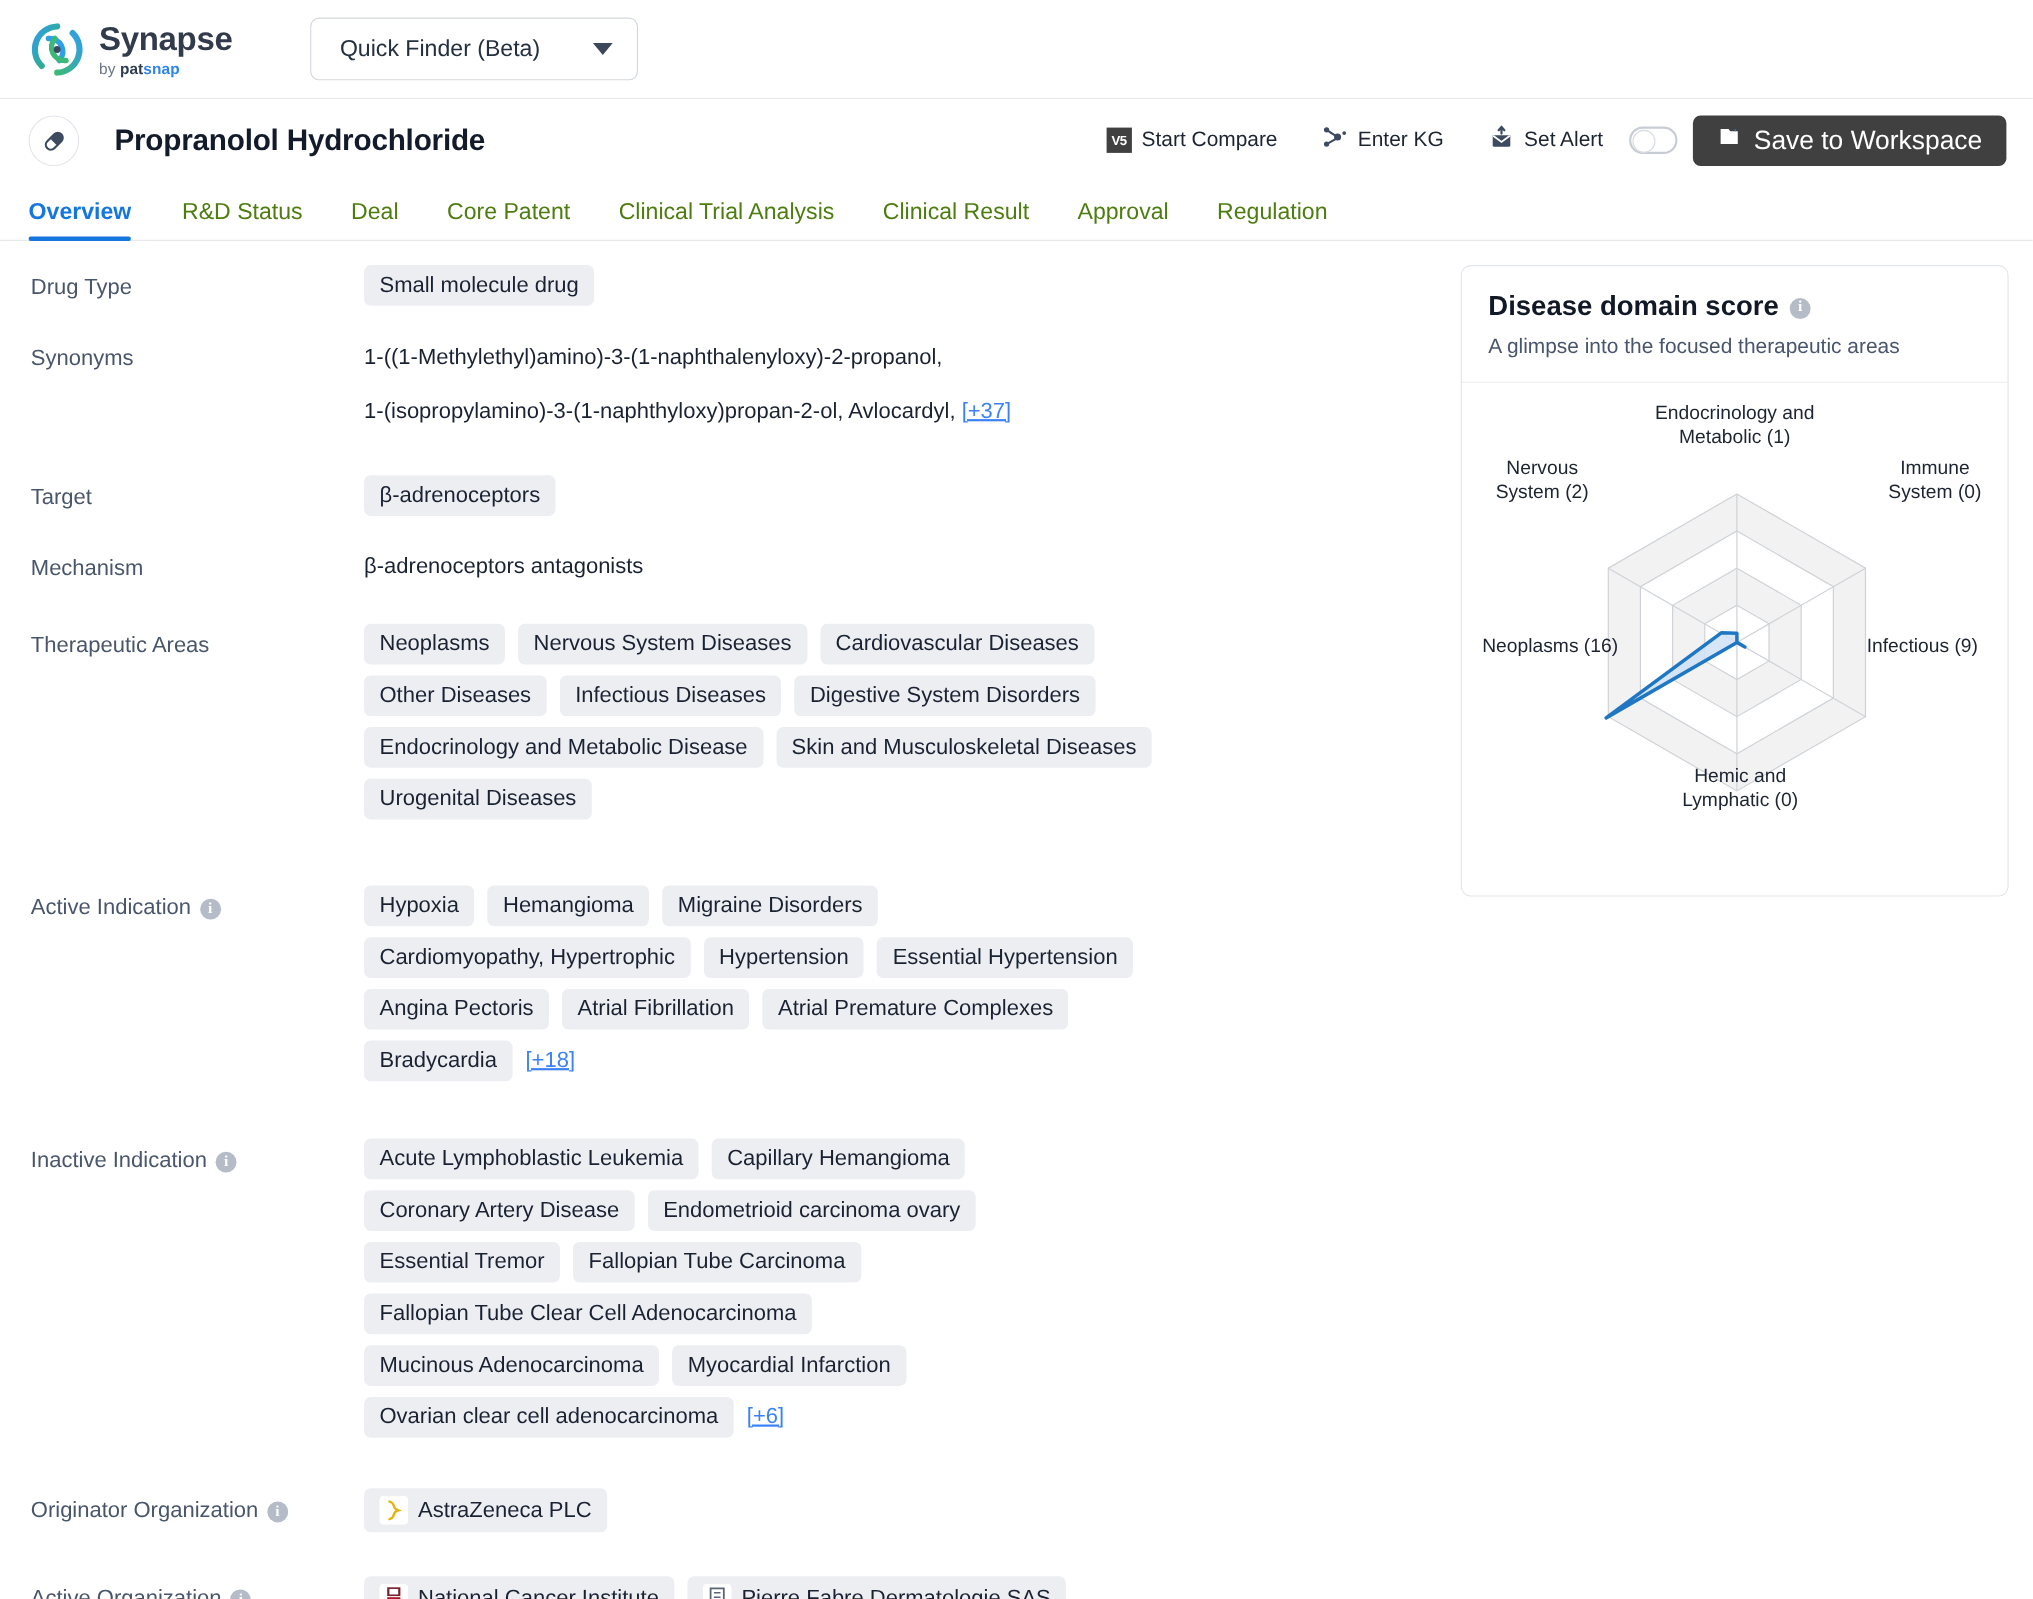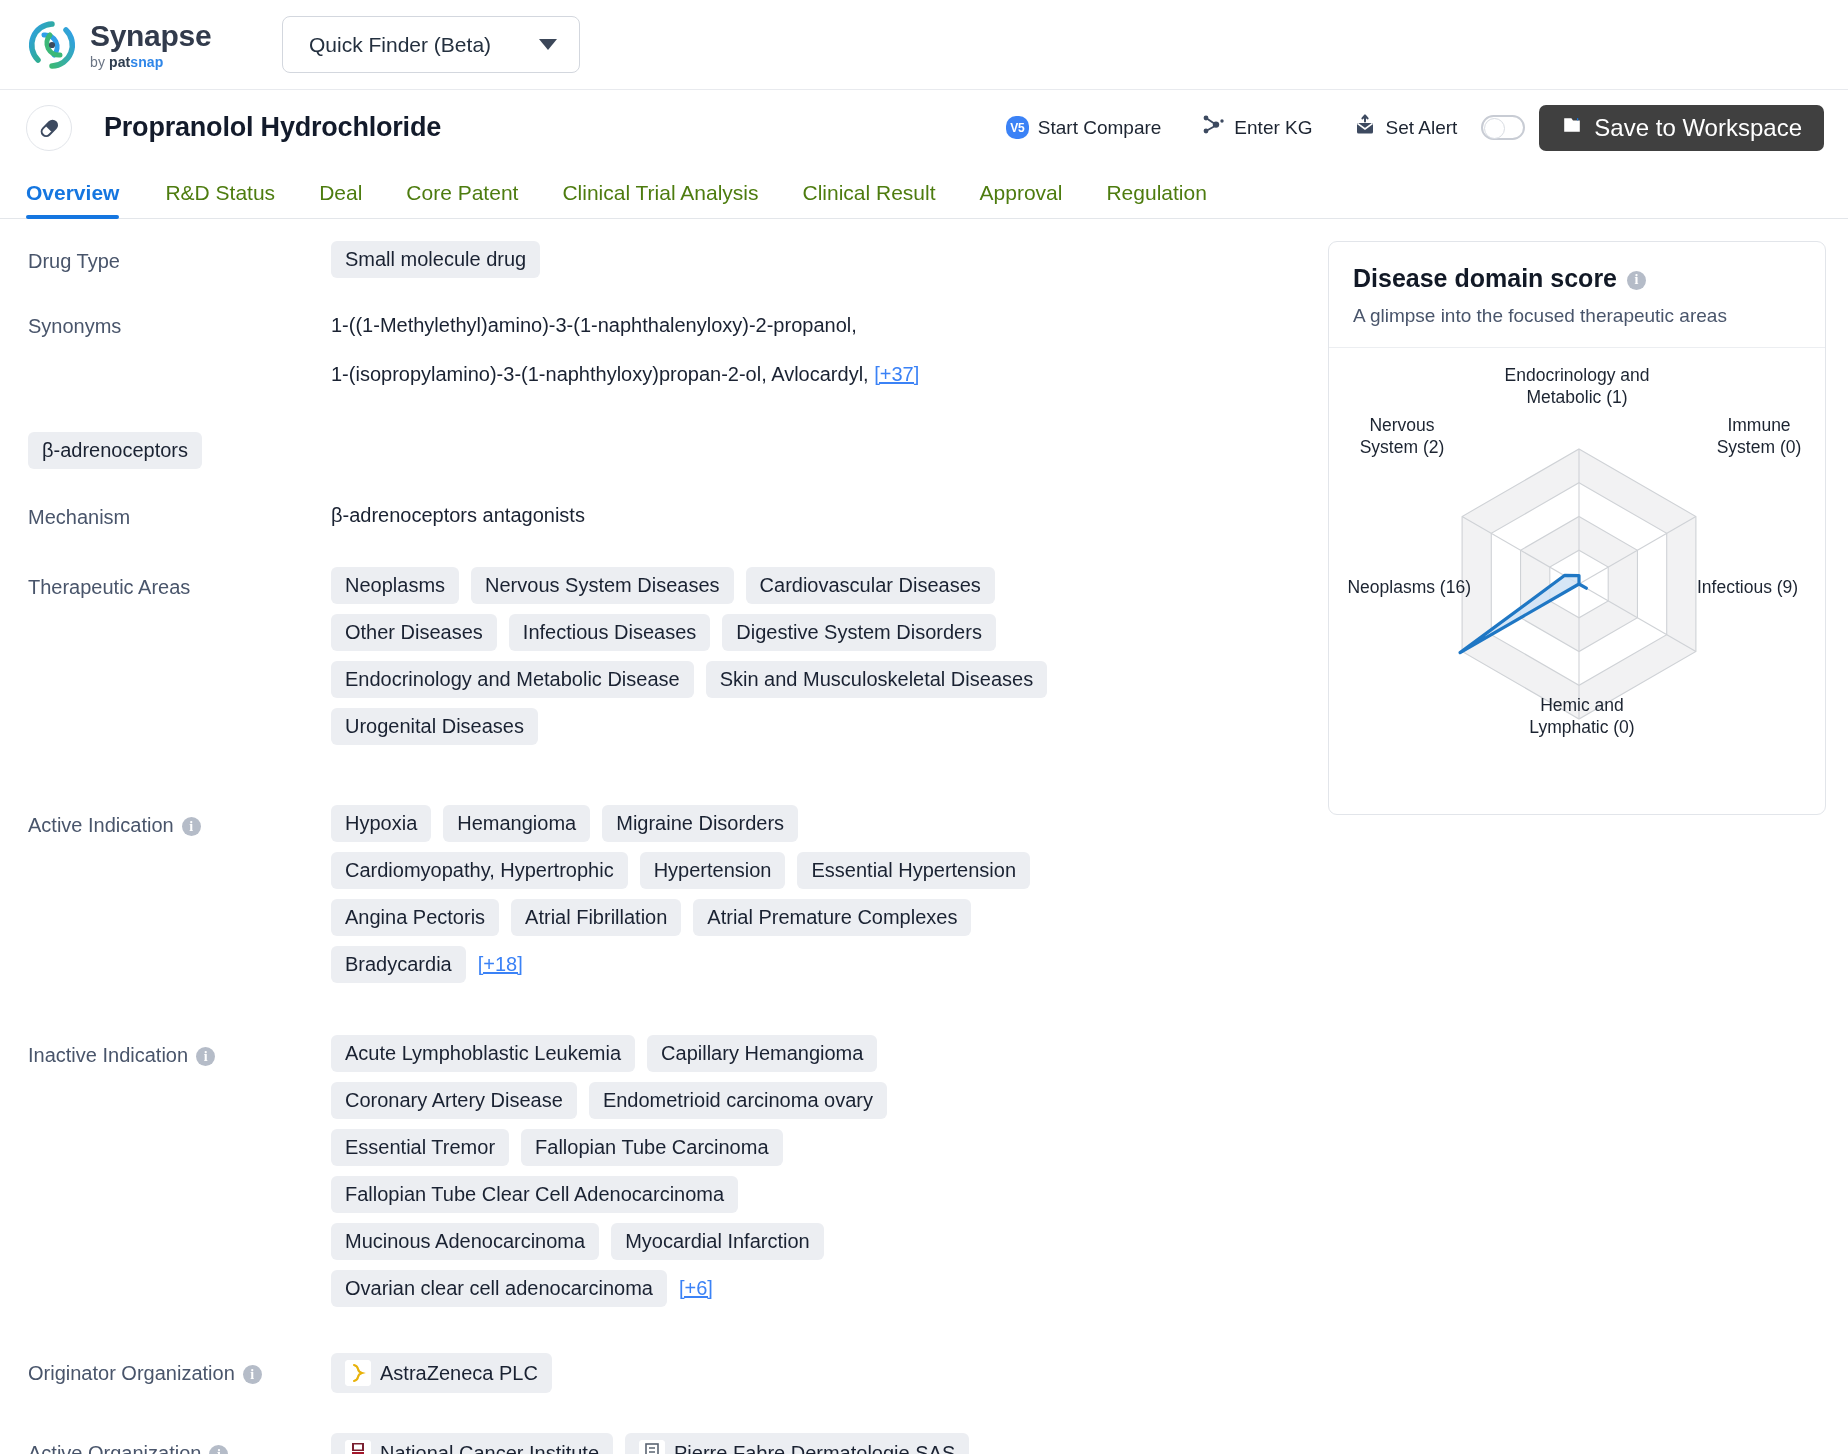--- a/index.html
+++ b/index.html
@@ -75,21 +75,21 @@
     margin-left: 32px; letter-spacing: -0.2px;
   }
   .head-actions { margin-left: auto; display: flex; align-items: center; gap: 0; }
   .act {
     display: flex; align-items: center; gap: 9px;
     font-size: 19px; color: #1c2431; cursor: pointer;
     padding: 0 20px;
     white-space: nowrap;
   }
   .v5badge {
-    width: 23px; height: 23px; border-radius: 10px; background: #3b82f6;
+    width: 23px; height: 23px; border-radius: 0; background: #404040;
     color: #fff; font-size: 12px; font-weight: 700;
     display: flex; align-items: center; justify-content: center;
     letter-spacing: -0.4px;
   }
   .toggle {
     width: 44px; height: 25px; border-radius: 13px;
     background: #fff; border: 2px solid #c8ccd4;
     position: relative; cursor: pointer; margin-left: 4px; margin-right: 14px;
     flex: none;
   }
@@ -308,20 +308,21 @@
         <div class="syn-line">
           <span>1-(isopropylamino)-3-(1-naphthyloxy)propan-2-ol,  Avlocardyl,</span>
           <span class="more-link">[+37]</span>
         </div>
       </div>
     </div>
 
     <div class="spacer-lg"></div>
 
     <div class="row">
+      <div class="row-label">Target</div>
       <div class="row-value">
         <span class="tag">β-adrenoceptors</span>
       </div>
     </div>
 
     <div class="spacer-md"></div>
 
     <div class="row">
       <div class="row-label">Mechanism</div>
       <div class="row-value">

